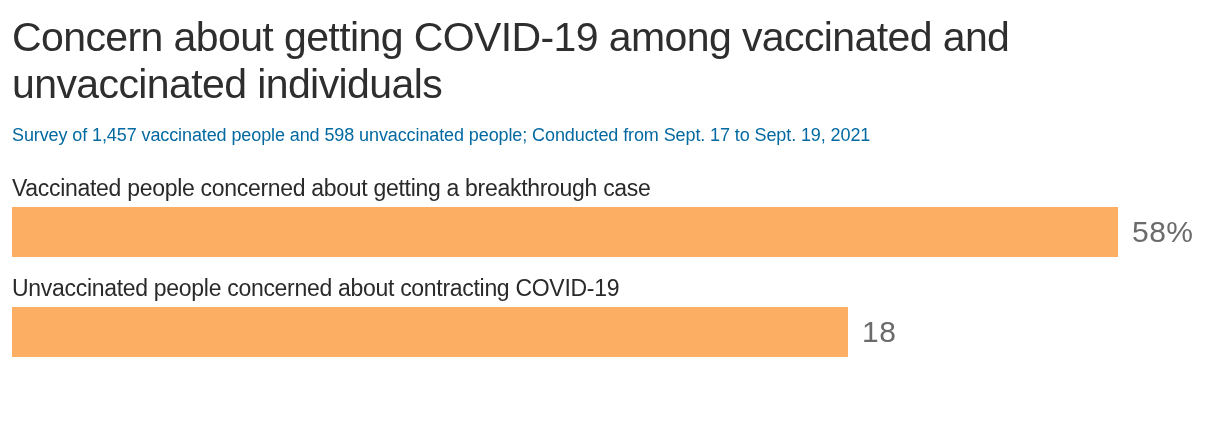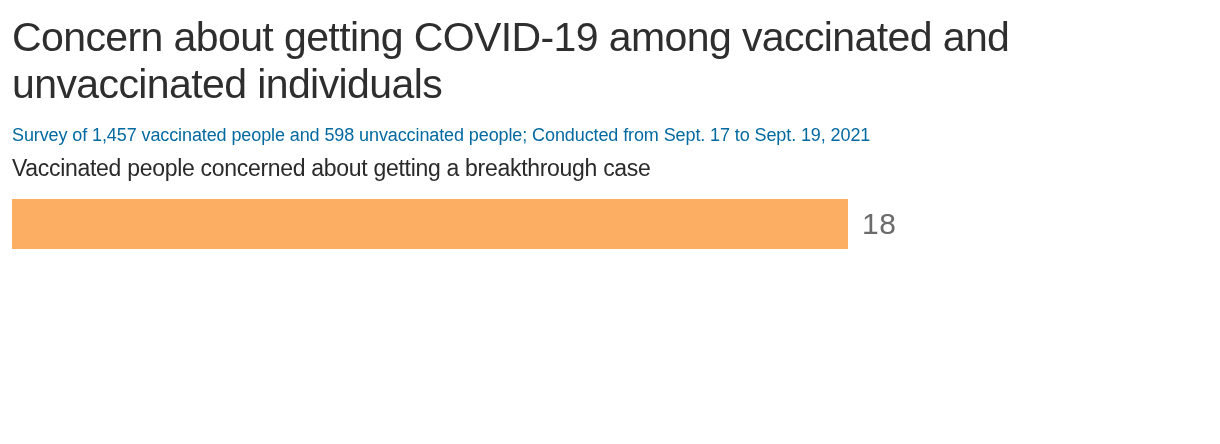--- a/index.html
+++ b/index.html
@@ -34,21 +34,21 @@
   .chart-subtitle {
     font-size: 18px;
     line-height: 22px;
     font-weight: 400;
     color: #0369a1;
     letter-spacing: -0.1px;
     margin: 0;
     padding-top: 16px;
   }
   .bars-area {
-    margin-top: 8px;
+    margin-top: 28px;
   }
   .bar-group {
     margin-bottom: 17px;
   }
   .bar-group:last-child {
     margin-bottom: 0;
   }
   .bar-label {
     font-size: 23px;
     line-height: 28px;
@@ -82,23 +82,28 @@
 <div class="chart-root">
 
   <h1 class="chart-title">Concern about getting COVID-19 among vaccinated and unvaccinated individuals</h1>
 
   <p class="chart-subtitle">Survey of 1,457 vaccinated people and 598 unvaccinated people; Conducted from Sept. 17 to Sept. 19, 2021</p>
 
   <div class="bars-area">
 
     <div class="bar-group">
       <p class="bar-label">Vaccinated people concerned about getting a breakthrough case</p>
+      <div class="bar-row">
+        <div class="bar-fill" style="width: 1106px; background: rgb(252, 174, 98);"></div>
+        <span class="bar-value">58%</span>
+      </div>
     </div>
 
     <div class="bar-group">
+      <p class="bar-label">Unvaccinated people concerned about contracting COVID-19</p>
       <div class="bar-row">
         <div class="bar-fill" style="width: 836px; background: rgb(252, 174, 98);"></div>
         <span class="bar-value">18</span>
       </div>
     </div>
 
   </div>
 </div>
 
 </body></html>

